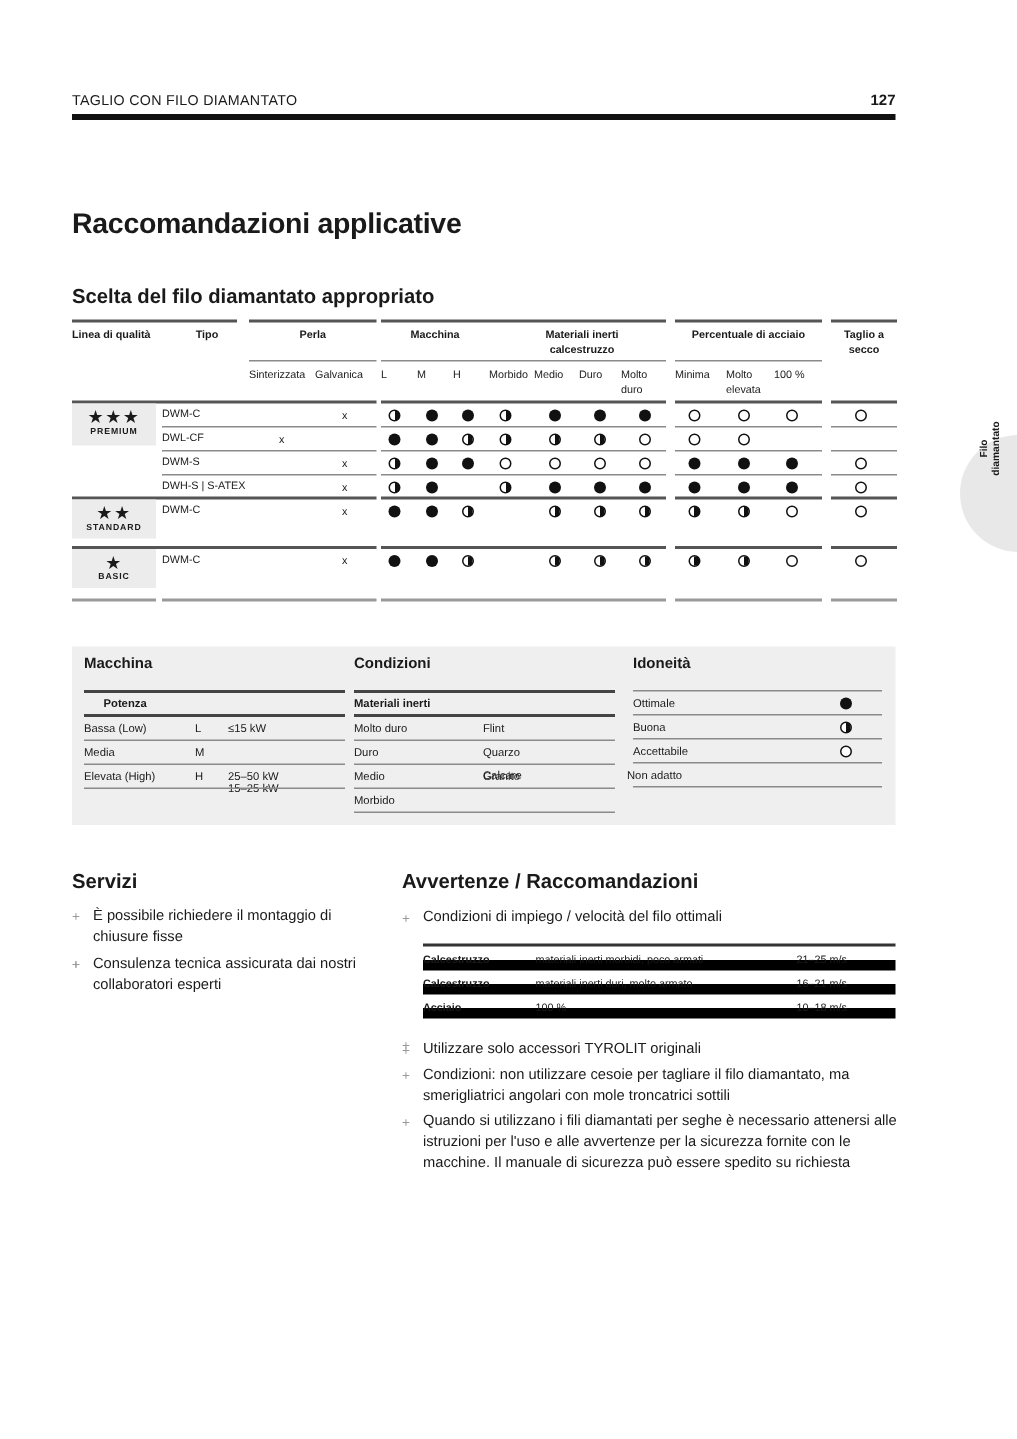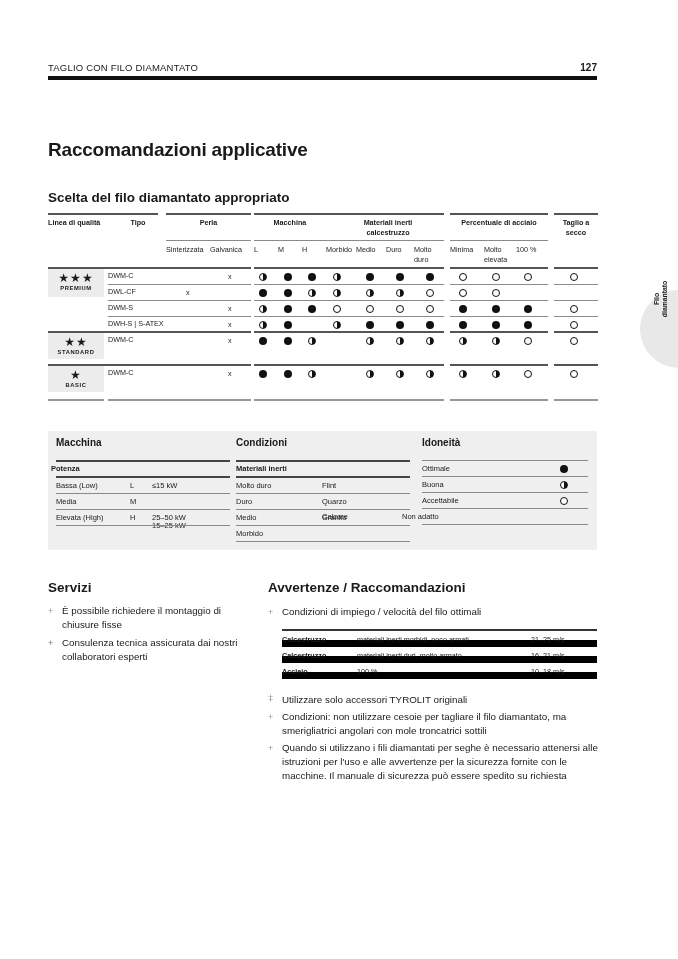--- a/index.html
+++ b/index.html
@@ -231,21 +231,21 @@
       </div>
     </div>
 </div>
 
 <div class="legend">
   <div class="lh" style="left:8px;">Macchina</div>
   <div class="lh" style="left:188px;">Condizioni</div>
   <div class="lh" style="left:374px;">Idoneità</div>
   <div id="legend-machine">
       <div class="col-rule" style="left:8px;width:174px;top:29px;background:#444;"></div>
-      <div class="lrow b" style="left:3px;top:33px;">Potenza</div>
+      <div class="lrow b" style="left:21px;top:33px;">Potenza</div>
       <div class="col-rule" style="left:8px;width:174px;top:45px;background:#444;"></div>
       <div class="lrow" style="left:8px;top:50px;">Bassa (Low)</div>
       <div class="lrow" style="left:82px;top:50px;">L</div>
       <div class="lrow" style="left:104px;top:50px;">≤15 kW</div>
       <div class="thin-rule" style="left:8px;width:174px;top:62px;"></div>
       <div class="lrow" style="left:8px;top:66px;">Media</div>
       <div class="lrow" style="left:82px;top:66px;">M</div>
       <div class="lrow" style="left:104px;top:66px;margin-top:24px;">15–25 kW</div>
       <div class="thin-rule" style="left:8px;width:174px;top:78px;"></div>
       <div class="lrow" style="left:8px;top:82px;">Elevata (High)</div>
@@ -274,21 +274,21 @@
       <div class="thin-rule" style="left:374px;width:166px;top:29px;"></div>
       <div class="lrow" style="left:374px;top:33px;">Ottimale</div>
       <div class="dot full" style="left:512px;top:34px;"></div>
       <div class="thin-rule" style="left:374px;width:166px;top:45px;"></div>
       <div class="lrow" style="left:374px;top:49px;">Buona</div>
       <div class="dot half" style="left:512px;top:50px;"></div>
       <div class="thin-rule" style="left:374px;width:166px;top:61px;"></div>
       <div class="lrow" style="left:374px;top:65px;">Accettabile</div>
       <div class="dot empty" style="left:512px;top:66px;"></div>
       <div class="thin-rule" style="left:374px;width:166px;top:77px;"></div>
-      <div class="lrow" style="left:354px;top:81px;">Non adatto</div>
+      <div class="lrow" style="left:370px;top:81px;">Non adatto</div>
       <div class="thin-rule" style="left:374px;width:166px;top:93px;"></div>
     </div>
 </div>
 
 <div class="sec-title" style="left:48px;top:580px;">Servizi</div>
 <ul class="bullets" id="services-list" style="left:48px;top:604px;width:190px;">
     <li><span class="plus">+</span><span>È possibile richiedere il montaggio di chiusure fisse</span></li>
     <li><span class="plus">+</span></li>
     <li><span class="plus">+</span><span>Consulenza tecnica assicurata dai nostri collaboratori esperti</span></li>
   </ul>

